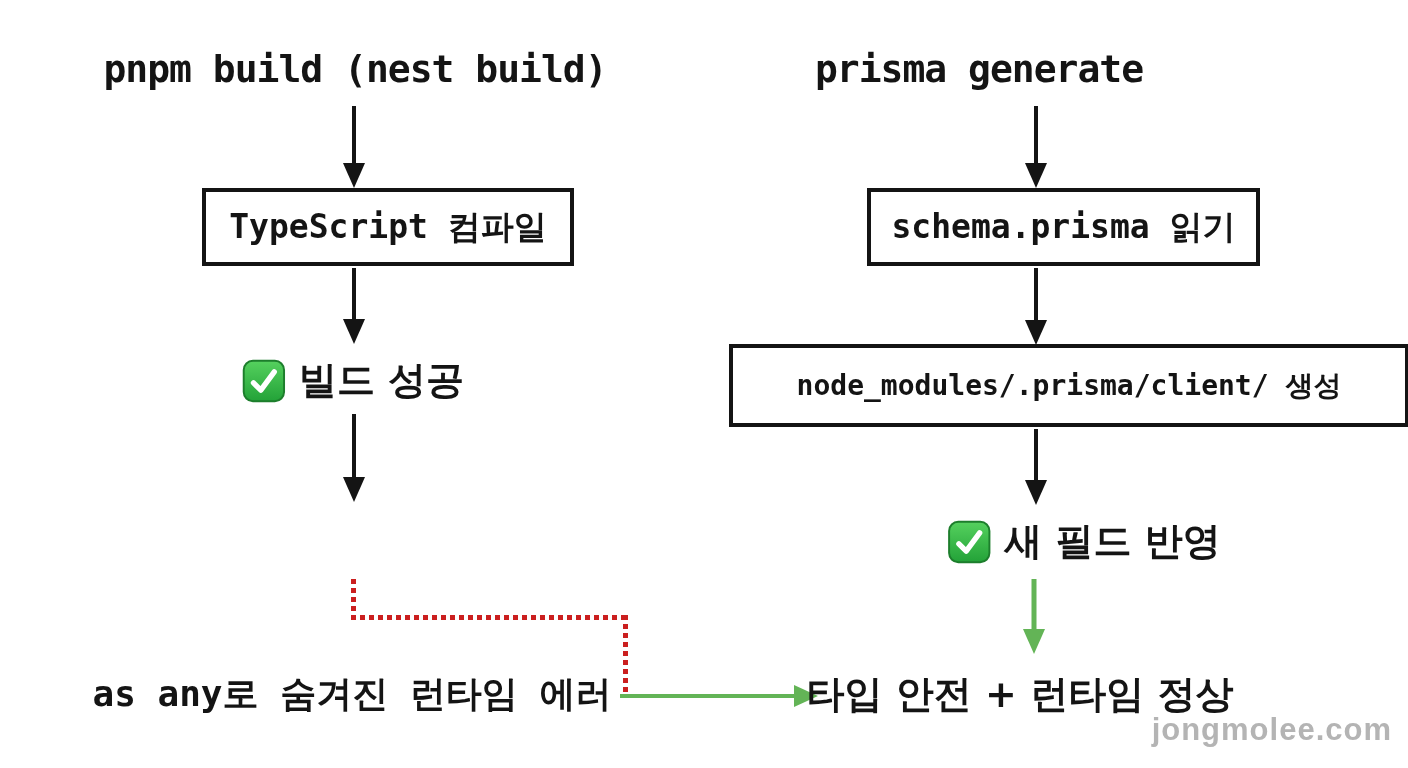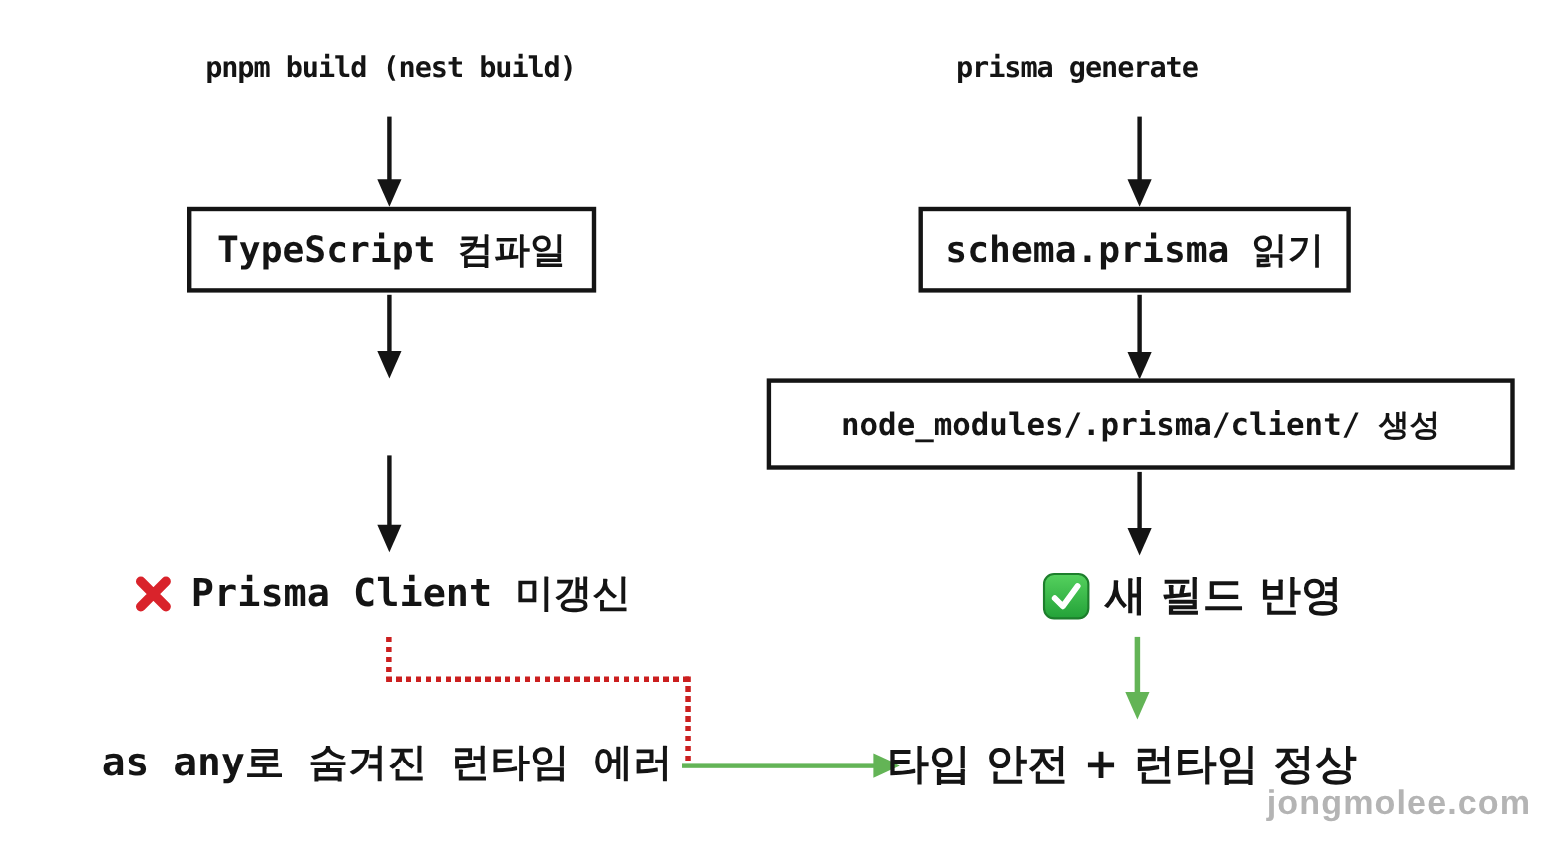--- a/index.html
+++ b/index.html
@@ -6,27 +6,28 @@
   .canvas {
     position:relative; width:1408px; height:768px; background:#ffffff;
     overflow:hidden; color:#141414;
     font-family:"DejaVu Sans", sans-serif;
   }
   .t {
     position:absolute; transform:translateX(-50%);
     white-space:nowrap; font-weight:700; line-height:1.15;
   }
   .mono { font-family:"DejaVu Sans Mono","DejaVu Sans",monospace; }
-  .title { font-size:26px; letter-spacing:-1px; }
+  .title { font-size:38px; letter-spacing:-1px; }
   .box {
     position:absolute; box-sizing:border-box;
     border:4px solid #141414; background:#ffffff;
     display:flex; align-items:center; justify-content:center;
     font-weight:700; font-size:33px; white-space:nowrap;
     font-family:"DejaVu Sans Mono","DejaVu Sans",monospace;
+    margin-left:32px;
   }
   
   .arrow-v { position:absolute; width:28px; transform:translateX(-50%); --c:#141414; }
   .arrow-v .shaft {
     position:absolute; left:50%; top:0; transform:translateX(-50%);
     width:4px; height:calc(100% - 24px); background:var(--c);
   }
   .arrow-v .tip {
     position:absolute; left:50%; bottom:0; transform:translateX(-50%);
     width:0; height:0;
@@ -88,32 +89,39 @@
       <i class="tip"></i>
     </div>
 
   <div class="box" style="left:170px; top:188px; width:372px; height:78px;">TypeScript 컴파일</div>
 
   <div class="arrow-v" style="left:354px; top:268px; height:76px;">
       <i class="shaft"></i>
       <i class="tip"></i>
     </div>
 
+  <div class="elabel" style="left:353px; top:355px;">
+    <svg class="emoji" width="44" height="44" viewBox="0 0 36 36">
+      <defs>
+        <linearGradient id="cg1" x1="0" y1="0" x2="0" y2="1">
+          <stop offset="0" stop-color="#55d15e"></stop>
+            <stop offset="1" stop-color="#23a238"></stop>
+        </linearGradient>
+      </defs>
+      <rect x="1.5" y="1.5" width="33" height="33" rx="7.5" fill="url(#cg1)" stroke="#1d7e2c" stroke-width="1.6"></rect>
+      <path d="M9.5 19.5 L15.5 25.5 L26.5 10.5" fill="none" stroke="#ffffff" stroke-width="4.4" stroke-linecap="round" stroke-linejoin="round"></path>
+    </svg>
+    <span class="txt">빌드 성공</span>
+  </div>
 
   <div class="arrow-v" style="left:354px; top:414px; height:88px;">
       <i class="shaft"></i>
       <i class="tip"></i>
     </div>
 
-  <div class="elabel monoline" style="left:346px; top:516px;">
-    <svg class="emoji" width="42" height="42" viewBox="0 0 36 36">
-      <path d="M8.2 8.2 L27.8 27.8 M27.8 8.2 L8.2 27.8" stroke="#d9232b" stroke-width="7.6" stroke-linecap="round" fill="none"></path>
-    </svg>
-    <span class="txt">Prisma Client 미갱신</span>
-  </div>
 
   <div class="dot-v" style="left:351px; top:579px; height:38px;"></div>
   <div class="dot-h" style="left:351px; top:615px; width:277px;"></div>
   <div class="dot-v" style="left:623px; top:615px; height:80px;"></div>
 
   <div class="t result-l" style="left:352px; top:673px;">as any로 숨겨진 런타임 에러</div>
 
   <div class="arrow-h green" style="left:620px; top:682px; width:198px;">
       <i class="shaft"></i>
       <i class="tip"></i>

